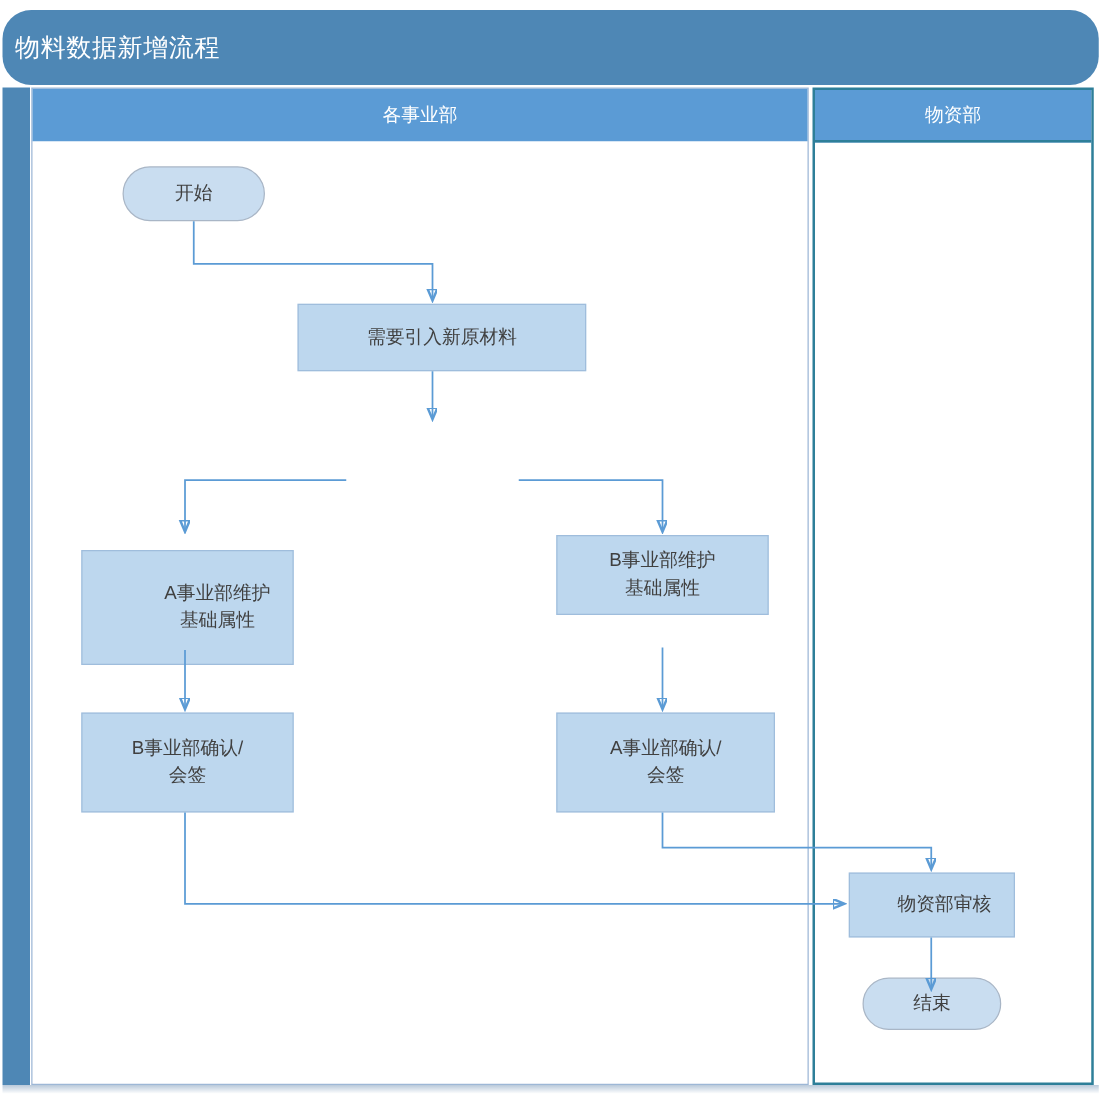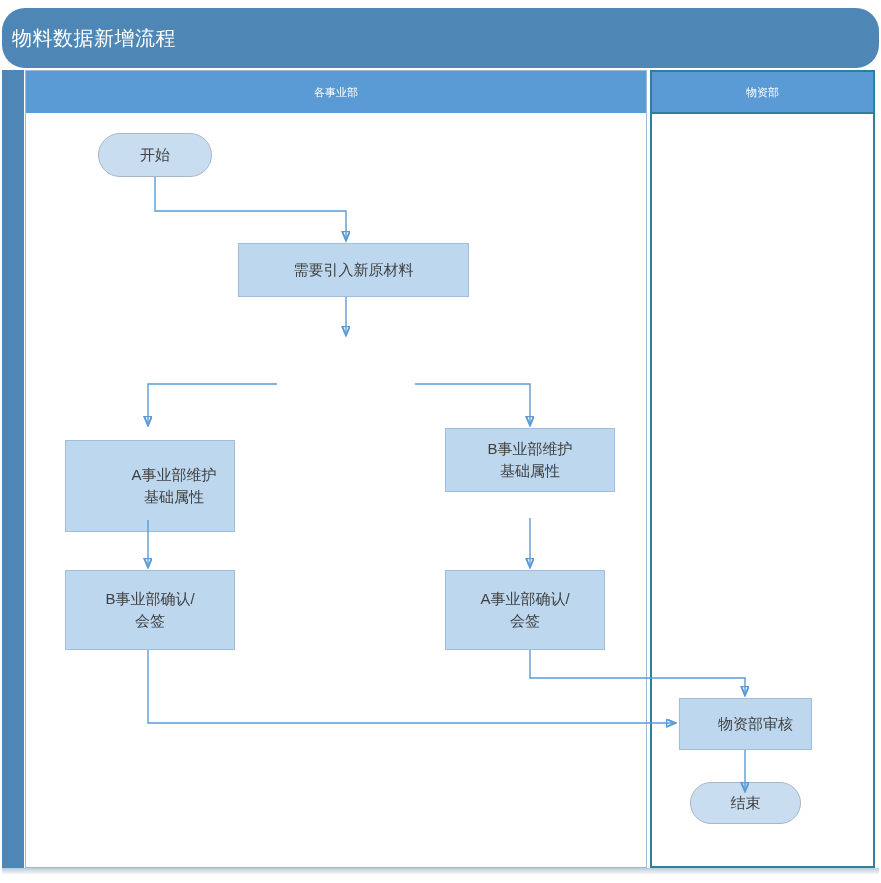--- a/index.html
+++ b/index.html
@@ -8,40 +8,40 @@
 
   
   .title-bar{position:absolute;left:2px;top:8px;width:877px;height:60px;background:#4e87b5;
     color:#ffffff;font-size:20px;letter-spacing:.5px;display:flex;align-items:center;
     padding-left:10px;box-sizing:border-box;border-radius:23px;}
   .left-strip{position:absolute;left:2px;top:70px;width:22px;height:798px;background:#4e87b5;}
 
   .lane{position:absolute;top:70px;box-sizing:border-box;background:#ffffff;}
   .lane-1{left:25px;width:622px;height:798px;border:1px solid #9db7d6;}
   .lane-2{left:650px;width:225px;height:798px;border:2px solid #2e7f99;}
-  .lane-header{height:42px;background:#5b9bd5;color:#ffffff;font-size:11px;
+  .lane-header{height:42px;background:#5b9bd5;color:#ffffff;font-size:15px;
     display:flex;align-items:center;justify-content:center;box-sizing:border-box;}
   .lane-2 .lane-header{border-bottom:2px solid #2e7f99;height:42px;}
 
   .pool-shadow{position:absolute;left:2px;top:868px;width:877px;height:7px;
     background:linear-gradient(#b9c9da,rgba(255,255,255,0));}
 
   
   .node{position:absolute;z-index:2;background:#bdd7ee;color:#404040;font-size:15px;
     line-height:1.45;display:flex;align-items:center;justify-content:center;text-align:center;
     white-space:pre-line;box-sizing:border-box;border:1px solid rgba(134,168,206,.55);}
   .terminator{background:#c9ddf0;border:1px solid #a9b6c6;border-radius:22px;}
   .n-start{left:98px;top:133px;width:114px;height:44px;}
   .n-need{left:238px;top:243px;width:231px;height:54px;}
   .n-decision{left:277px;top:339px;width:138px;height:90px;border:none;
     clip-path:polygon(50% 0,100% 50%,50% 100%,0 50%);}
   .n-a-maintain{left:65px;top:440px;width:170px;height:92px;padding-left:48px;}
   .n-b-maintain{left:445px;top:428px;width:170px;height:64px;}
   .n-b-confirm{left:65px;top:570px;width:170px;height:80px;}
-  .n-a-confirm{left:445px;top:570px;width:160px;height:80px;}
+  .n-a-confirm{left:445px;top:570px;width:175px;height:80px;}
   .n-review{left:679px;top:698px;width:133px;height:52px;padding-left:20px;}
   .n-end{left:690px;top:782px;width:111px;height:42px;}
 
   
   .edges{position:absolute;left:0;top:0;z-index:3;pointer-events:none;}
   .edges path{fill:none;stroke:#5b9bd5;stroke-width:1.4;}
 </style>
 </head>
 <body>
 

